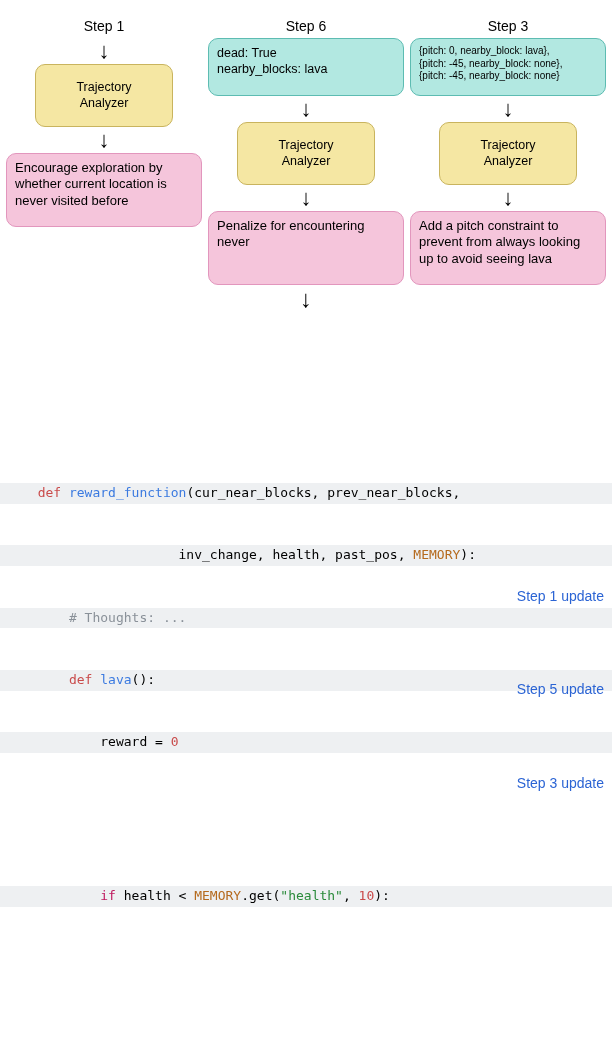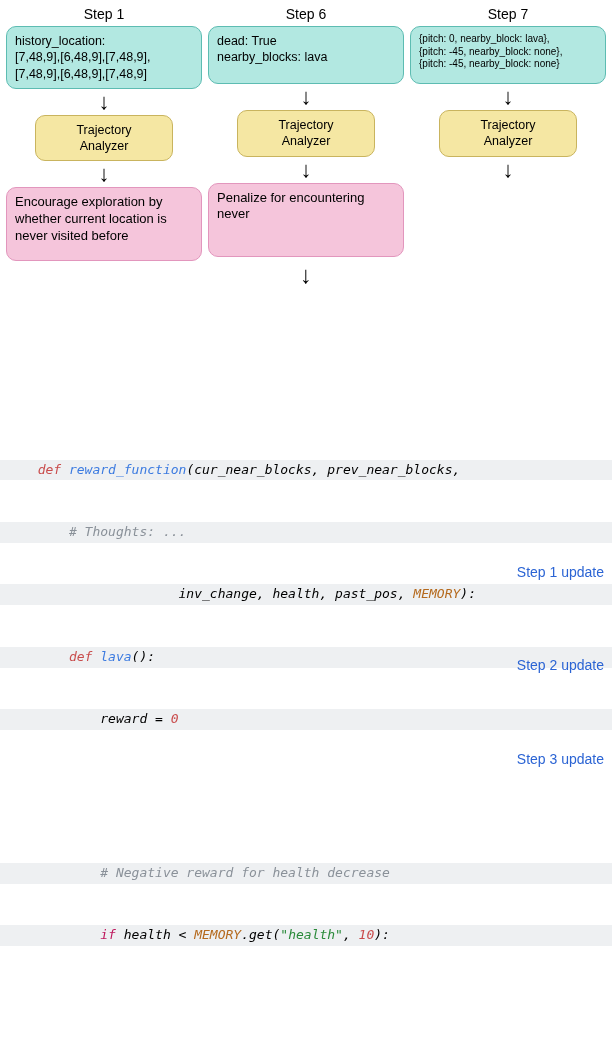--- a/index.html
+++ b/index.html
@@ -16,20 +16,21 @@
   .steps-row {
     display: flex;
     justify-content: space-between;
     gap: 6px;
   }
   .step-col {
     flex: 1;
     display: flex;
     flex-direction: column;
     align-items: center;
+    margin-top: 12px;
   }
   .step-title {
     font-size: 14px;
     margin-bottom: 4px;
     text-align: center;
   }
   .box {
     width: 100%;
     border-radius: 10px;
     padding: 6px 8px;
@@ -41,21 +42,21 @@
     background: #b2e8e1;
     border-color: #5dbcb2;
     min-height: 58px;
   }
   .obs-box.small { font-size: 10px; line-height: 1.25; }
   .analyzer-box {
     background: #f5e7a3;
     border-color: #c9b45e;
     width: 70%;
     text-align: center;
-    padding: 6px 4px;
+    padding: 14px 4px;
   }
   .outcome-box {
     background: #f5c5db;
     border-color: #e296bd;
     min-height: 74px;
     width: 100%;
     font-size: 13px;
   }
   .arrow {
     font-size: 22px;
@@ -86,21 +87,20 @@
   }
   .gutter {
     width: 22px;
     text-align: center;
     color: #444;
     flex-shrink: 0;
   }
   .code {
     flex: 1;
     overflow: hidden;
-    font-style: italic;
   }
   .bg-gray { background: #eef0f2; }
   .spacer { height: 8px; }
 
   .k-def   { color: #c94b4b; }          
   .k-fn    { color: #3b7ae0; }          
   .k-if    { color: #be185d; }          
   .k-cmt   { color: #8a9199; }          
   .k-num   { color: #c94b4b; }          
   .k-str   { color: #2a8a3a; }          
@@ -115,92 +115,86 @@
   }
 </style>
 </head>
 <body>
 
 <div class="diagram">
   <div class="steps-row">
 
     <div class="step-col">
       <div class="step-title">Step 1</div>
-      <div class="box obs-box" style="white-space:pre-line">history_location:
-[7,48,9],[6,48,9],[7,48,9],
-[7,48,9],[6,48,9],[7,48,9]</div>
       <div class="arrow">↓</div>
       <div class="box analyzer-box" style="white-space:pre-line">Trajectory
 Analyzer</div>
       <div class="arrow">↓</div>
       <div class="box outcome-box">Encourage exploration by whether current location is never visited before</div>
     </div>
 
     <div class="step-col">
       <div class="step-title">Step 6</div>
       <div class="box obs-box" style="white-space:pre-line">dead: True
 nearby_blocks: lava</div>
       <div class="arrow">↓</div>
       <div class="box analyzer-box" style="white-space:pre-line">Trajectory
 Analyzer</div>
       <div class="arrow">↓</div>
       <div class="box outcome-box">Penalize for encountering never</div>
     </div>
 
     <div class="step-col">
-      <div class="step-title">Step 7</div>
+      <div class="step-title">Step 3</div>
       <div class="box obs-box small" style="white-space:pre-line">{pitch: 0, nearby_block: lava},
 {pitch: -45, nearby_block: none},
 {pitch: -45, nearby_block: none}</div>
       <div class="arrow">↓</div>
       <div class="box analyzer-box" style="white-space:pre-line">Trajectory
 Analyzer</div>
       <div class="arrow">↓</div>
+      <div class="box outcome-box">Add a pitch constraint to prevent from always looking up to avoid seeing lava</div>
     </div>
 
   </div>
   <div class="big-arrow">↓</div>
 </div>
 
 <div class="code-area">
 
   
   <div class="annot" style="top:268px">Step 1 update</div>
-  <div class="annot" style="top:361px">Step 2 update</div>
+  <div class="annot" style="top:361px">Step 5 update</div>
   <div class="annot" style="top:455px">Step 3 update</div>
 
   <div class="cl bg-gray">
     <div class="gutter"></div>
     <div class="code">  <span class="k-def">def</span> <span class="k-fn">reward_function</span>(cur_near_blocks, prev_near_blocks,</div>
   </div>
   <div class="cl bg-gray">
     <div class="gutter"></div>
+    <div class="code">                    inv_change, health, past_pos, <span class="k-const">MEMORY</span>):</div>
+  </div>
+  <div class="cl bg-gray">
+    <div class="gutter"></div>
     <div class="code">      <span class="k-cmt"># Thoughts: ...</span></div>
   </div>
   <div class="cl bg-gray">
     <div class="gutter"></div>
-    <div class="code">                    inv_change, health, past_pos, <span class="k-const">MEMORY</span>):</div>
-  </div>
-  <div class="cl bg-gray">
-    <div class="gutter"></div>
     <div class="code">      <span class="k-def">def</span> <span class="k-fn">lava</span>():</div>
   </div>
   <div class="cl bg-gray">
     <div class="gutter"></div>
     <div class="code">          reward = <span class="k-num">0</span></div>
   </div>
 
   <div class="spacer"></div>
 
   <div class="cl bg-gray">
     <div class="gutter"></div>
-    <div class="code">          <span class="k-cmt"># Negative reward for health decrease</span></div>
-  </div>
-  <div class="cl bg-gray">
-    <div class="gutter"></div>
     <div class="code">          <span class="k-if">if</span> health &lt; <span class="k-const">MEMORY</span>.get(<span class="k-str">"health"</span>, <span class="k-num">10</span>):</div>
   </div>
 
   
   
   
   
   
   
 

